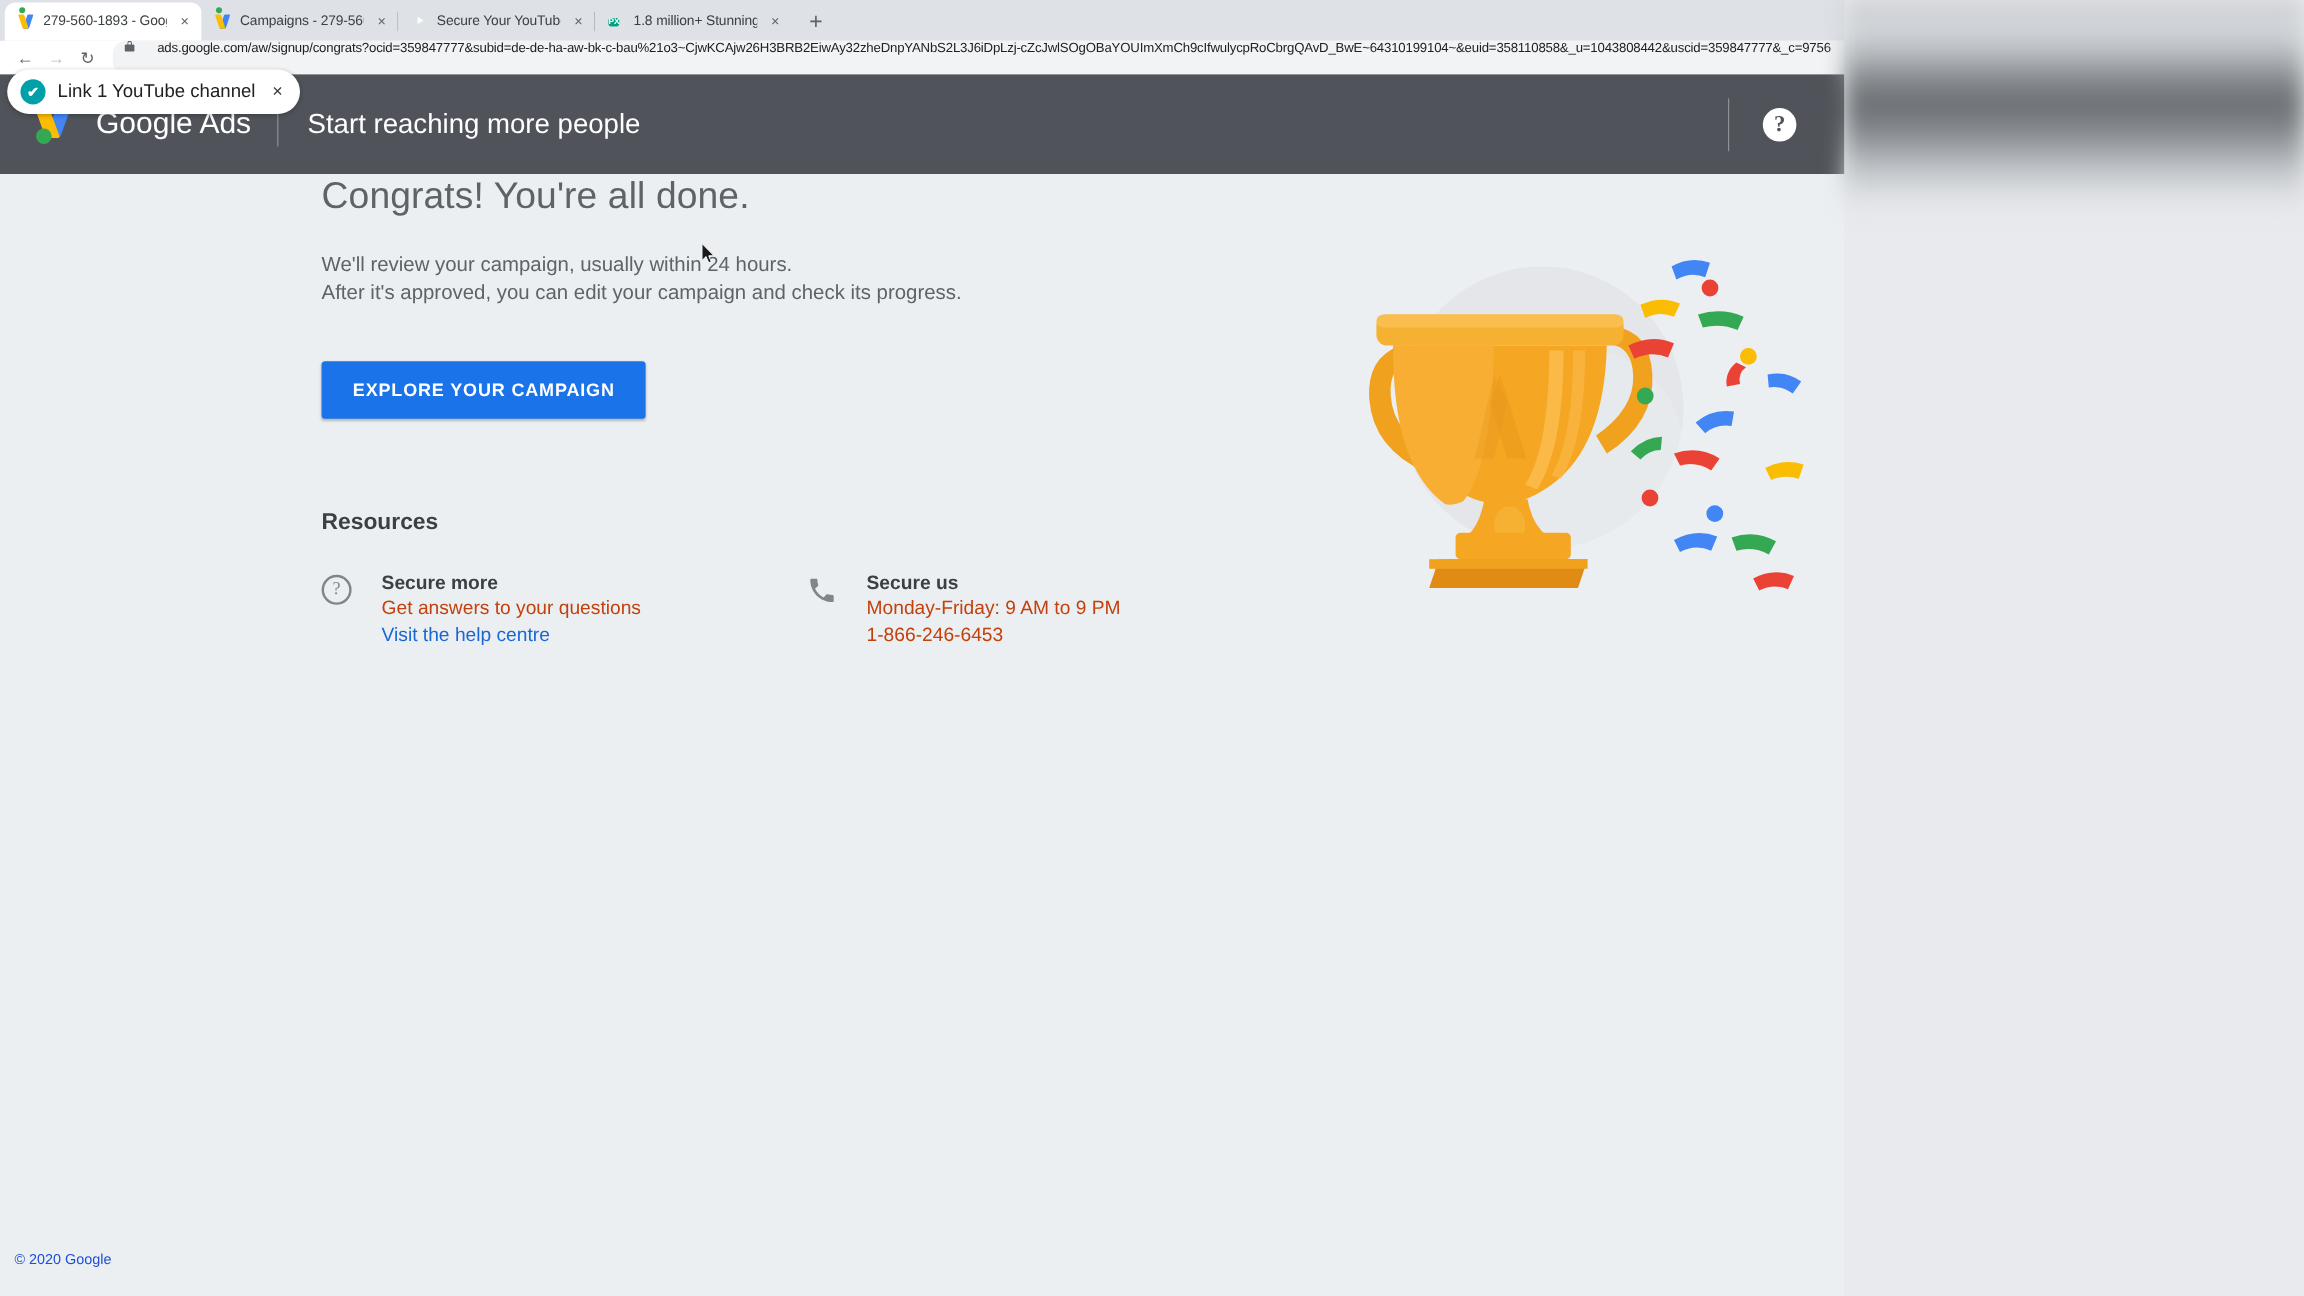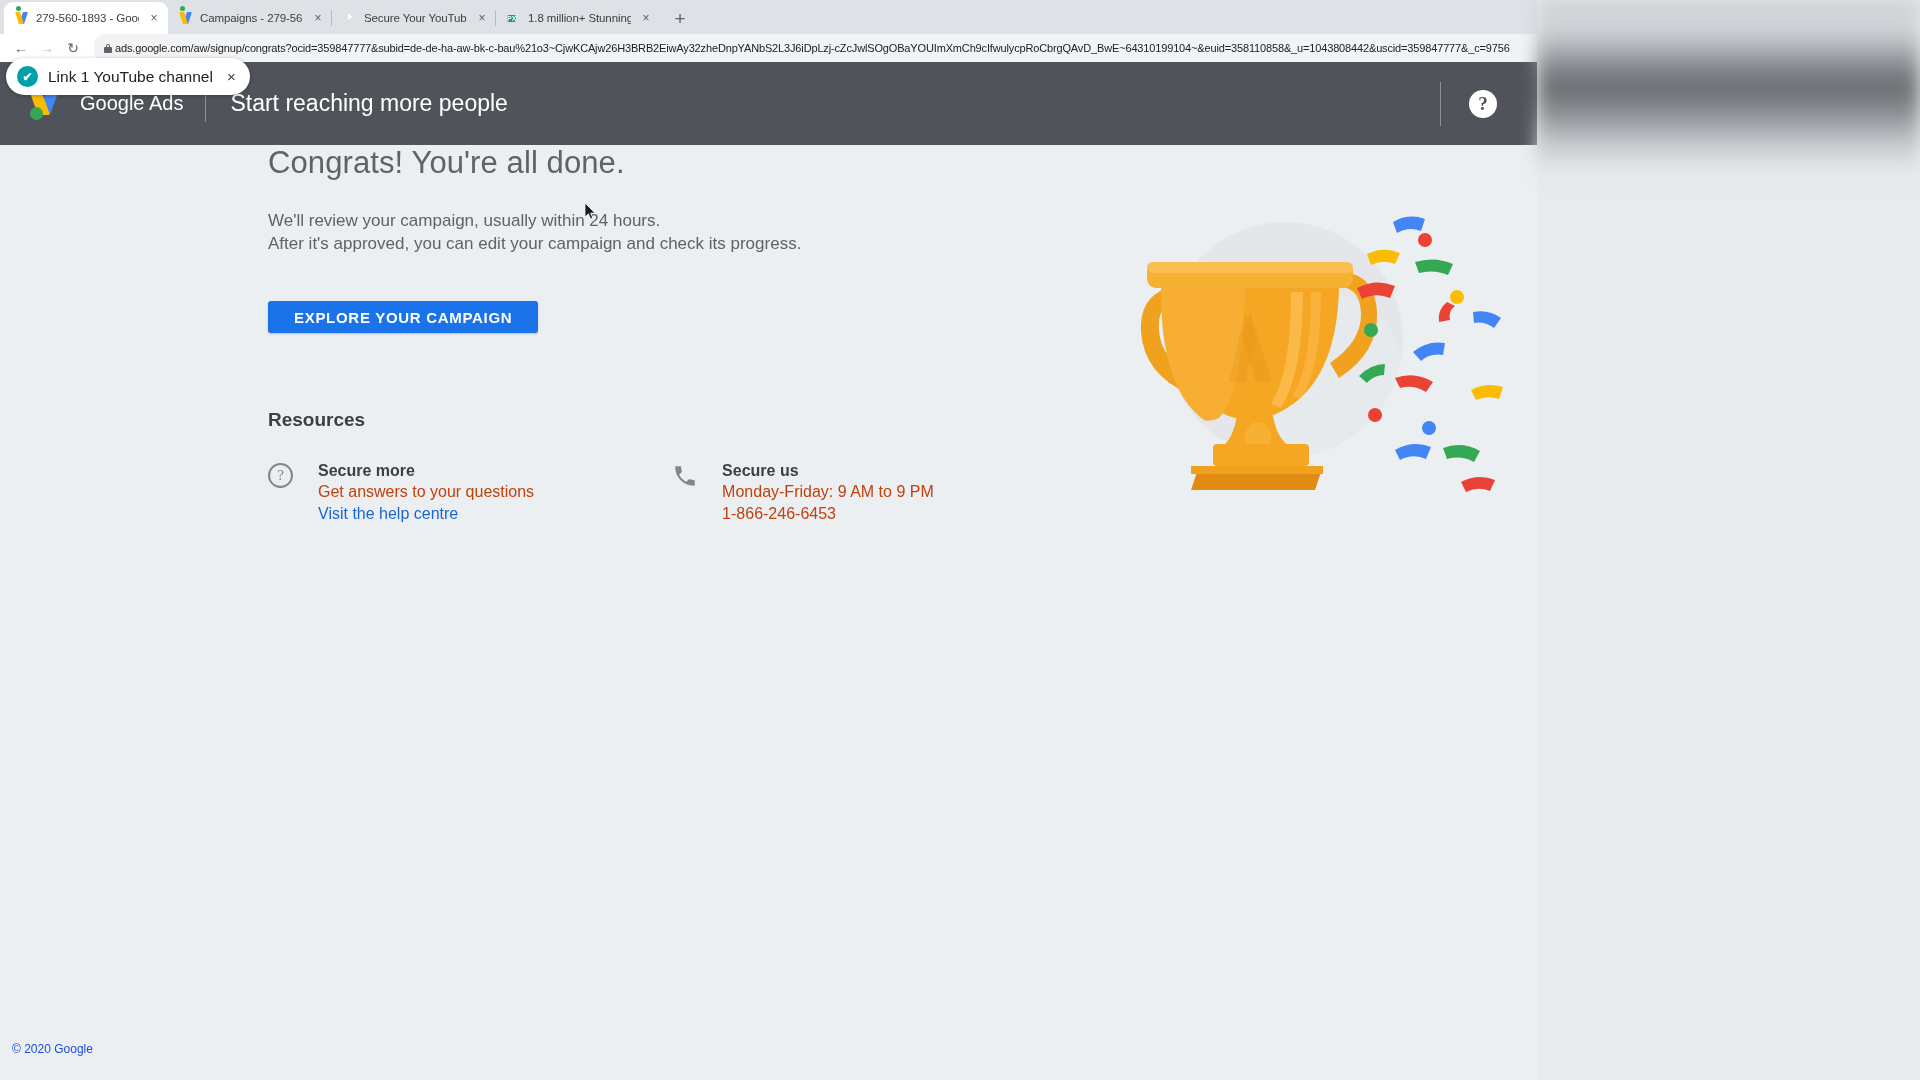--- a/index.html
+++ b/index.html
@@ -81,22 +81,22 @@
     position: absolute; left: 0; top: 34px; width: 1920px; height: 28px;
     background: #fff; display: flex; align-items: center; padding: 0 8px;
   }
   .nav-btn {
     width: 26px; height: 26px; display: flex; align-items: center;
     justify-content: center; color: #5f6368; font-size: 14px; flex: 0 0 26px;
   }
   .nav-btn.disabled { color: #bdc1c6; }
   .omnibox {
     flex: 1 1 auto; height: 28px; margin-left: 8px; background: #f1f3f4;
-    border-radius: 11px; display: flex; align-items: center;
-    padding: 0 10px; gap: 3px; overflow: hidden;
+    border-radius: 11px; display: flex; 
+    padding: 0 10px; gap: 19px; overflow: hidden;
   }
   .lock-icon {
     flex: 0 0 8px; width: 8px; height: 9px; position: relative;
   }
   .lock-icon .body {
     position: absolute; bottom: 0; left: 0; width: 8px; height: 6px;
     background: #5f6368; border-radius: 1px;
   }
   .lock-icon .shackle {
     position: absolute; top: 0; left: 2px; width: 4px; height: 4px;
@@ -126,21 +126,21 @@
   }
   .ads-logo-mark .m2 {
     position: absolute; left: 5px; top: 0; width: 12px; height: 28px;
     background: #fbbc04; transform: skewX(20deg); border-radius: 2px;
   }
   .ads-logo-mark .m3 {
     position: absolute; left: 2px; bottom: 1px; width: 13px; height: 13px;
     background: #34a853; border-radius: 50%;
   }
   .ads-logo-text {
-    font-size: 20px; color: #ffffff; font-weight: 400; letter-spacing: 0px;
+    font-size: 25px; color: #ffffff; font-weight: 400; letter-spacing: 0px;
     font-family: "Liberation Sans", sans-serif;
   }
   .header-divider {
     width: 1px; height: 36px; background: #8d9095; margin: 0 24px 0 22px;
   }
   .header-title {
     font-size: 23px; color: #ffffff; font-weight: 400;
     font-family: "Liberation Sans", sans-serif;
   }
   .header-right {
@@ -200,21 +200,21 @@
   .h1-congrats {
     font-size: 31px; color: #5f6368; font-weight: 400;
     letter-spacing: 0.1px;
   }
   .subcopy {
     margin-top: 28px; font-size: 17px; color: #5f6368;
     line-height: 23px;
   }
   .cta-button {
     display: inline-flex; align-items: center; justify-content: center;
-    margin-top: 46px; height: 32px; padding: 0 26px;
+    margin-top: 46px; height: 48px; padding: 0 26px;
     background: #1a73e8; color: #ffffff; border-radius: 3px;
     font-size: 15px; font-weight: bold; letter-spacing: 0.7px;
     box-shadow: 0 1px 2px rgba(60,64,67,.3);
   }
   .resources-title {
     margin-top: 76px; font-size: 19px; color: #3c4043; font-weight: bold;
   }
   .resources-grid {
     margin-top: 29px; display: flex; gap: 138px;
   }

